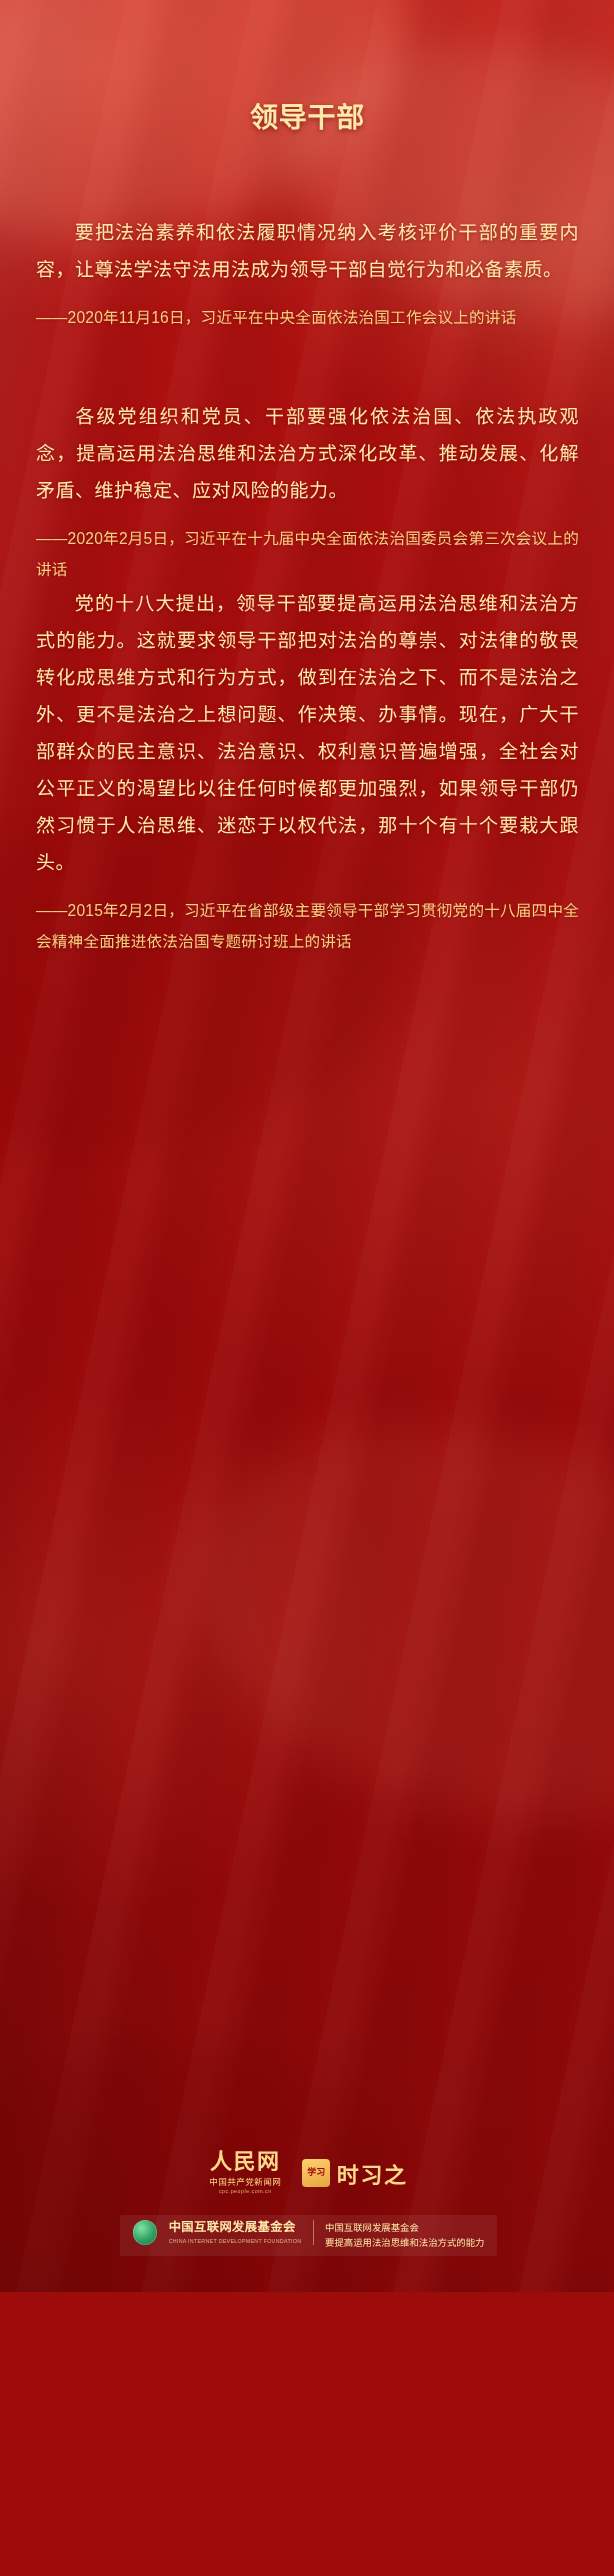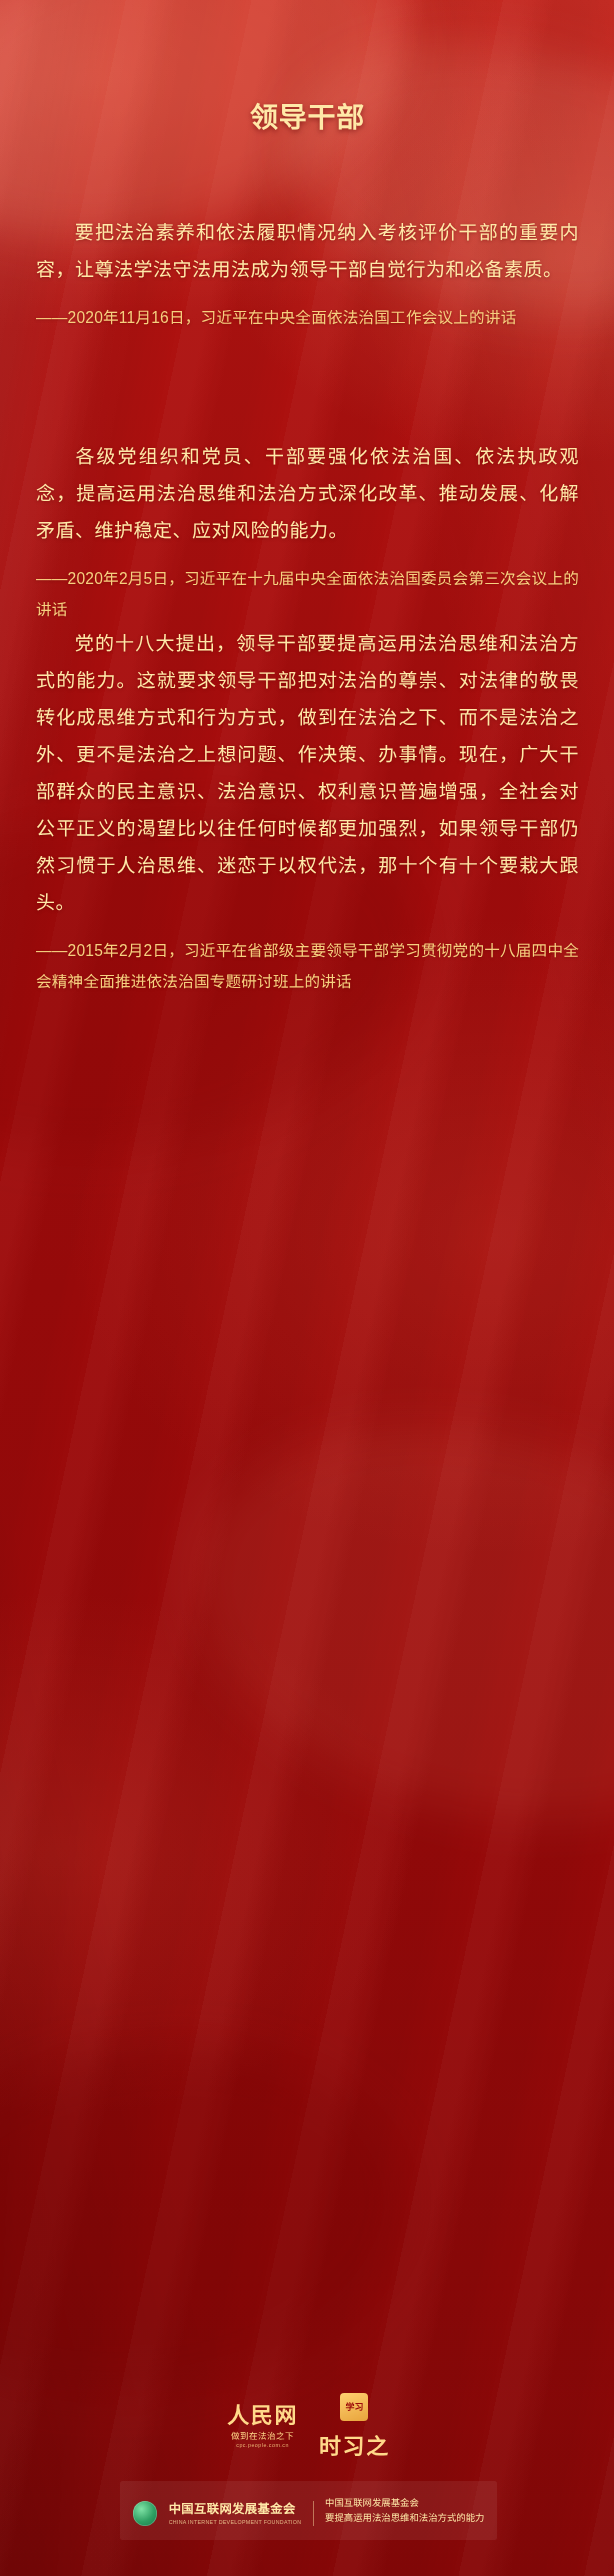--- a/index.html
+++ b/index.html
@@ -10,21 +10,21 @@
     width: 615px;
     height: 2576px;
     font-family: "Liberation Sans", "DejaVu Sans", sans-serif;
     background: #9e0b0b;
     overflow: hidden;
   }
 
   .poster {
     position: relative;
     width: 615px;
-    height: 2576px;
+    height: 2292px;
     background:
       radial-gradient(ellipse 738px 410px at 15% 3%, rgba(255,120,90,0.30) 0%, rgba(255,120,90,0) 62%),
       radial-gradient(ellipse 574px 344px at 92% 10%, rgba(255,150,110,0.22) 0%, rgba(255,150,110,0) 60%),
       radial-gradient(ellipse 656px 492px at 80% 48%, rgba(255,110,80,0.16) 0%, rgba(255,110,80,0) 65%),
       radial-gradient(ellipse 574px 426px at 10% 72%, rgba(255,120,90,0.14) 0%, rgba(255,120,90,0) 62%),
       linear-gradient(180deg, #c0201a 0%, #ae1210 12%, #a50d0d 30%, #9c0b0b 50%, #970a0a 70%, #8e0909 88%, #860808 100%);
     overflow: hidden;
   }
 
   
@@ -89,21 +89,21 @@
     color: #f6d07f;
     font-size: 15.6px;
     line-height: 1.95;
     letter-spacing: 0.2px;
     text-align: justify;
     text-justify: inter-ideograph;
     margin-top: 14.8px;
     text-shadow: 0 0.8px 2.5px rgba(90,0,0,0.35);
   }
   .sec-1 { margin-top: 75px; }
-  .sec-2 { margin-top: 105px; }
+  .sec-2 { margin-top: 65px; }
   .sec-3 { }
 
   
   .footer {
     position: absolute;
     left: 2px;
     right: 0;
     bottom: 36px;
     z-index: 4;
     text-align: center;
@@ -132,21 +132,20 @@
   .people-en {
     color: rgba(255,217,138,0.8);
     font-size: 5.3px;
     letter-spacing: 0.5px;
     margin-top: 2.5px;
   }
   .shixi {
     display: flex;
     align-items: center;
     gap: 6.6px;
-    flex-direction: column;
   }
   .shixi-badge {
     width: 28px;
     height: 28px;
     border-radius: 4.1px;
     background: linear-gradient(160deg, #ffd070, #e8a43c);
     color: #9c0b0b;
     font-size: 9px;
     font-weight: bold;
     line-height: 1.05;
@@ -160,25 +159,25 @@
   .shixi-text {
     color: #ffd98a;
     font-family: "Liberation Serif", "DejaVu Serif", serif;
     font-size: 22px;
     font-weight: bold;
     letter-spacing: 1.6px;
   }
 
   .sponsor {
     display: inline-flex;
-    align-items: flex-end;
+    align-items: flex-start;
     gap: 11.5px;
     background: rgba(255,255,255,0.07);
     border-radius: 2.5px;
-    padding: 14px 13px;
+    padding: 5px 13px;
   }
   .sponsor-emblem {
     width: 24.6px;
     height: 24.6px;
     border-radius: 50%;
     background: radial-gradient(circle at 35% 32%, #7fe3a6 0%, #2f9f62 55%, #17794a 100%);
     box-shadow: 0 0 0 0.8px rgba(255,255,255,0.25) inset;
     flex: none;
   }
   .sponsor-name { text-align: left; line-height: 1.25; }
@@ -237,21 +236,21 @@
       <div class="quote"><span class="indent"></span><span>党的十八大提出，领导干部要提高运用法治思维和法治方式的能力。这就要求领导干部把对法治的尊崇、对法律的敬畏转化成思维方式和行为方式，做到在法治之下、而不是法治之外、更不是法治之上想问题、作决策、办事情。现在，广大干部群众的民主意识、法治意识、权利意识普遍增强，全社会对公平正义的渴望比以往任何时候都更加强烈，如果领导干部仍然习惯于人治思维、迷恋于以权代法，那十个有十个要栽大跟头。</span></div>
       <div class="source"><span class="indent"></span><span>——2015年2月2日，习近平在省部级主要领导干部学习贯彻党的十八届四中全会精神全面推进依法治国专题研讨班上的讲话</span></div>
     </div>
 
   </div>
 
   <div class="footer">
     <div class="logo-row">
       <div class="people-logo">
         <div class="people-cn">人民网</div>
-        <div class="people-sub">做到在法治之下</div>
+        <div class="people-sub">中国共产党新闻网</div>
         <div class="people-en">cpc.people.com.cn</div>
       </div>
       <div class="shixi">
         <div class="shixi-badge">学习</div>
         <div class="shixi-text">时习之</div>
       </div>
     </div>
 
     <div class="sponsor">
       <div class="sponsor-emblem"></div>

